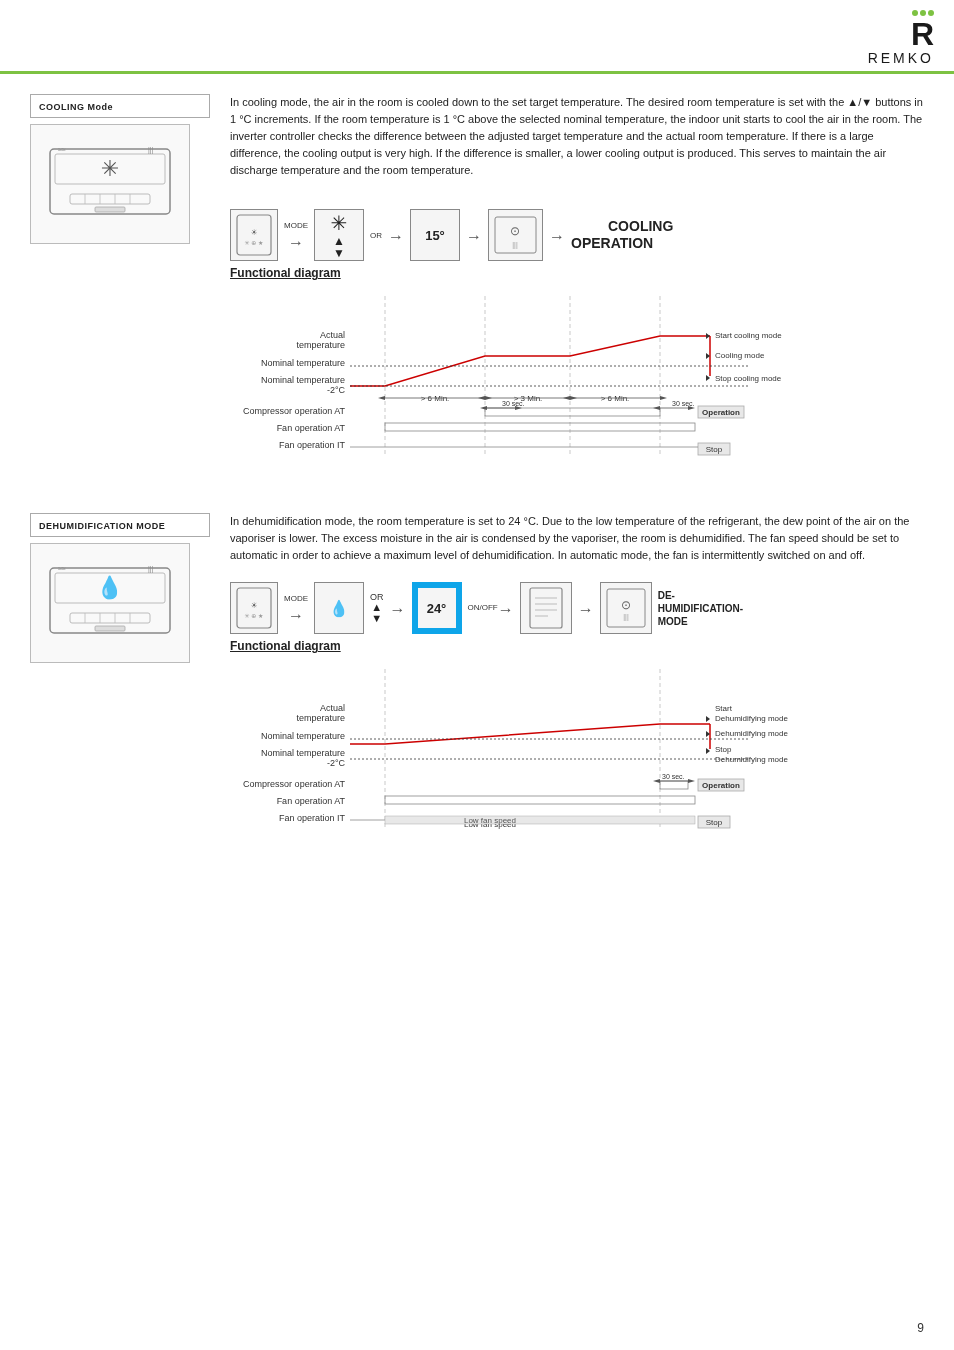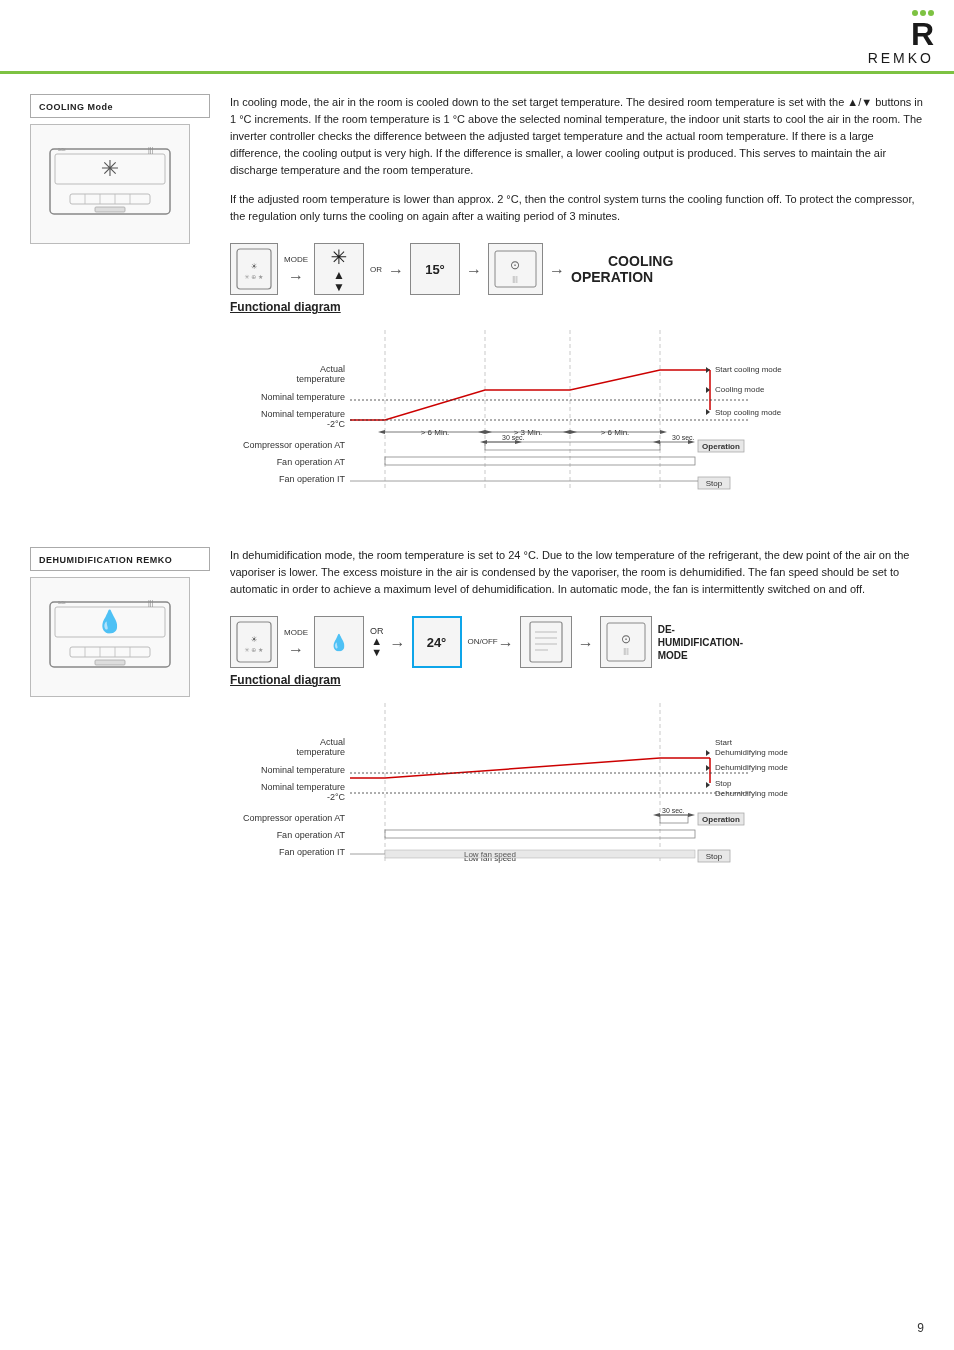--- a/index.html
+++ b/index.html
@@ -179,21 +179,20 @@
           <rect x="55" y="73" width="30" height="5" rx="1" fill="#ddd" stroke="#aaa" stroke-width="0.8"></rect>
 
           <text x="18" y="18" font-size="7" fill="#888">≈≈</text>
           <text x="108" y="18" font-size="7" fill="#888">|||</text>
         </svg>
       </div>
     </div>
     <div class="section-right">
       <p class="section-text">In cooling mode, the air in the room is cooled down to the set target temperature. The desired room temperature is set with the ▲/▼ buttons in 1 °C increments. If the room temperature is 1 °C above the selected nominal temperature, the indoor unit starts to cool the air in the room. The inverter controller checks the difference between the adjusted target temperature and the actual room temperature. If there is a large difference, the cooling output is very high. If the difference is smaller, a lower cooling output is produced. This serves to maintain the air discharge temperature and the room temperature.</p>
       <br>
-      <p class="section-text">If the adjusted room temperature is lower than approx. 2 °C, then the control system turns the cooling function off. To protect the compressor, the regulation only turns the cooling on again after a waiting period of 3 minutes.</p>
 
       
       <div style="margin-top:18px;margin-bottom:5px;display:flex;align-items:center;gap:6px;flex-wrap:wrap;">
 
         <div style="border:1px solid #888;width:48px;height:52px;position:relative;background:#f5f5f5;display:flex;align-items:center;justify-content:center;">
           <svg width="38" height="44" viewBox="0 0 38 44">
             <rect x="2" y="2" width="34" height="40" rx="3" fill="none" stroke="#888" stroke-width="1.2"></rect>
             <text x="19" y="22" text-anchor="middle" font-size="8" fill="#666">☀</text>
             <text x="19" y="32" text-anchor="middle" font-size="6" fill="#999">✳ ⊕ ★</text>
           </svg>
@@ -312,21 +311,21 @@
 
           <line x1="120" y1="161" x2="468" y2="161" stroke="#888" stroke-width="0.8"></line>
         </svg>
       </div>
     </div>
   </div>
 
   <div class="dehu-section">
     <div class="section-left">
       <div class="mode-box">
-        <span class="dehu-label">DEHUMIDIFICATION REMKO</span>
+        <span class="dehu-label">DEHUMIDIFICATION MODE</span>
       </div>
 
       <div class="device-diagram">
         <svg viewBox="0 0 140 100">
           <rect x="10" y="15" width="120" height="65" rx="4" fill="none" stroke="#888" stroke-width="1.5"></rect>
           <rect x="15" y="20" width="110" height="30" rx="2" fill="none" stroke="#bbb" stroke-width="1"></rect>
 
           <text x="70" y="42" text-anchor="middle" font-size="22" fill="#555">💧</text>
 
           <rect x="30" y="60" width="80" height="10" rx="2" fill="none" stroke="#bbb" stroke-width="1"></rect>
@@ -365,21 +364,21 @@
         <div style="display:flex;flex-direction:column;align-items:center;">
           <div style="font-size:9px;color:#333;">OR</div>
           <div style="display:flex;flex-direction:column;font-size:11px;line-height:1;">
             <span>▲</span>
             <span>▼</span>
           </div>
         </div>
 
         <span style="font-size:16px;color:#555;">→</span>
 
-        <div style="border:2px solid #0ea5e9;width:50px;height:52px;display:flex;align-items:center;justify-content:center;background:#f5f5f5;font-size:13px;font-weight:bold;">
+        <div style="border:6px solid #0ea5e9;width:50px;height:52px;display:flex;align-items:center;justify-content:center;background:#f5f5f5;font-size:13px;font-weight:bold;">
           <span>24°</span>
         </div>
 
         <div style="display:flex;flex-direction:row;align-items:center;">
           <span style="font-size:8px;color:#333;margin-bottom:2px;">ON/OFF</span>
           <span style="font-size:16px;color:#555;">→</span>
         </div>
 
         <div style="border:1px solid #888;width:52px;height:52px;display:flex;align-items:center;justify-content:center;background:#f5f5f5;">
           <svg width="40" height="44" viewBox="0 0 40 44">

